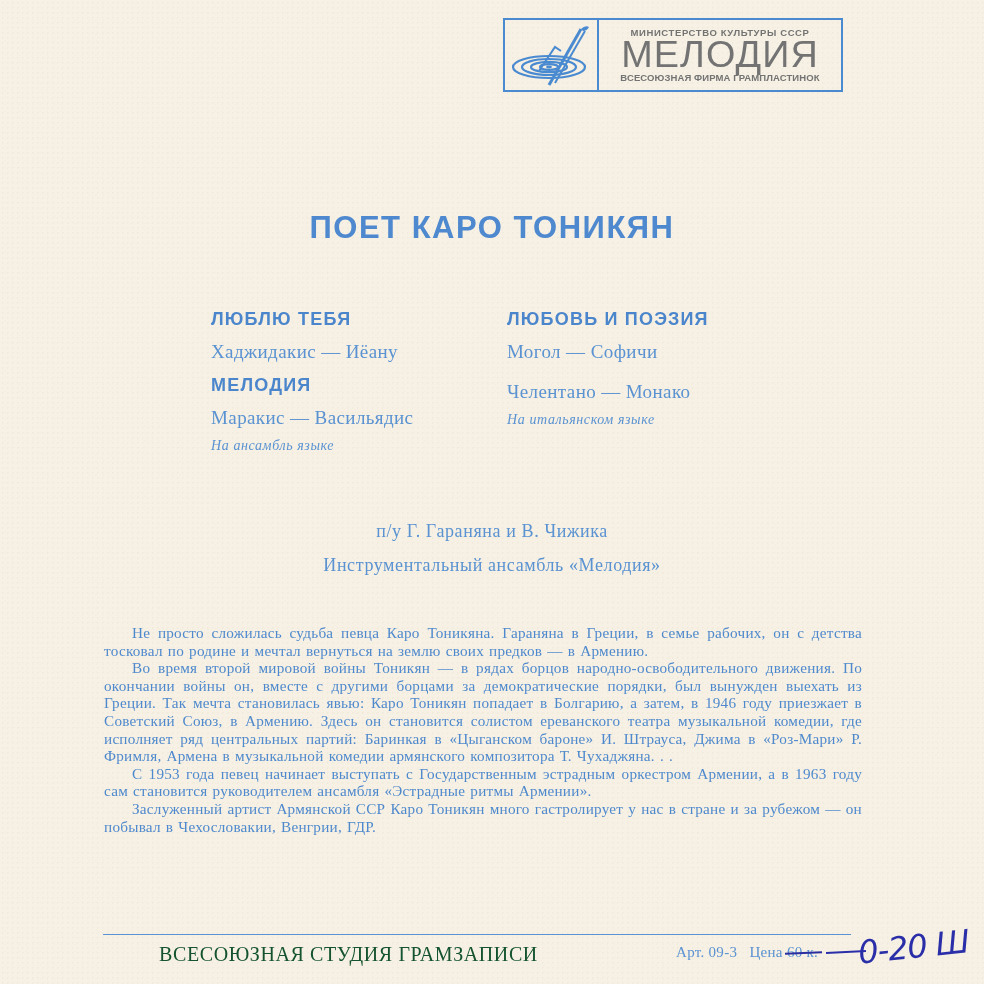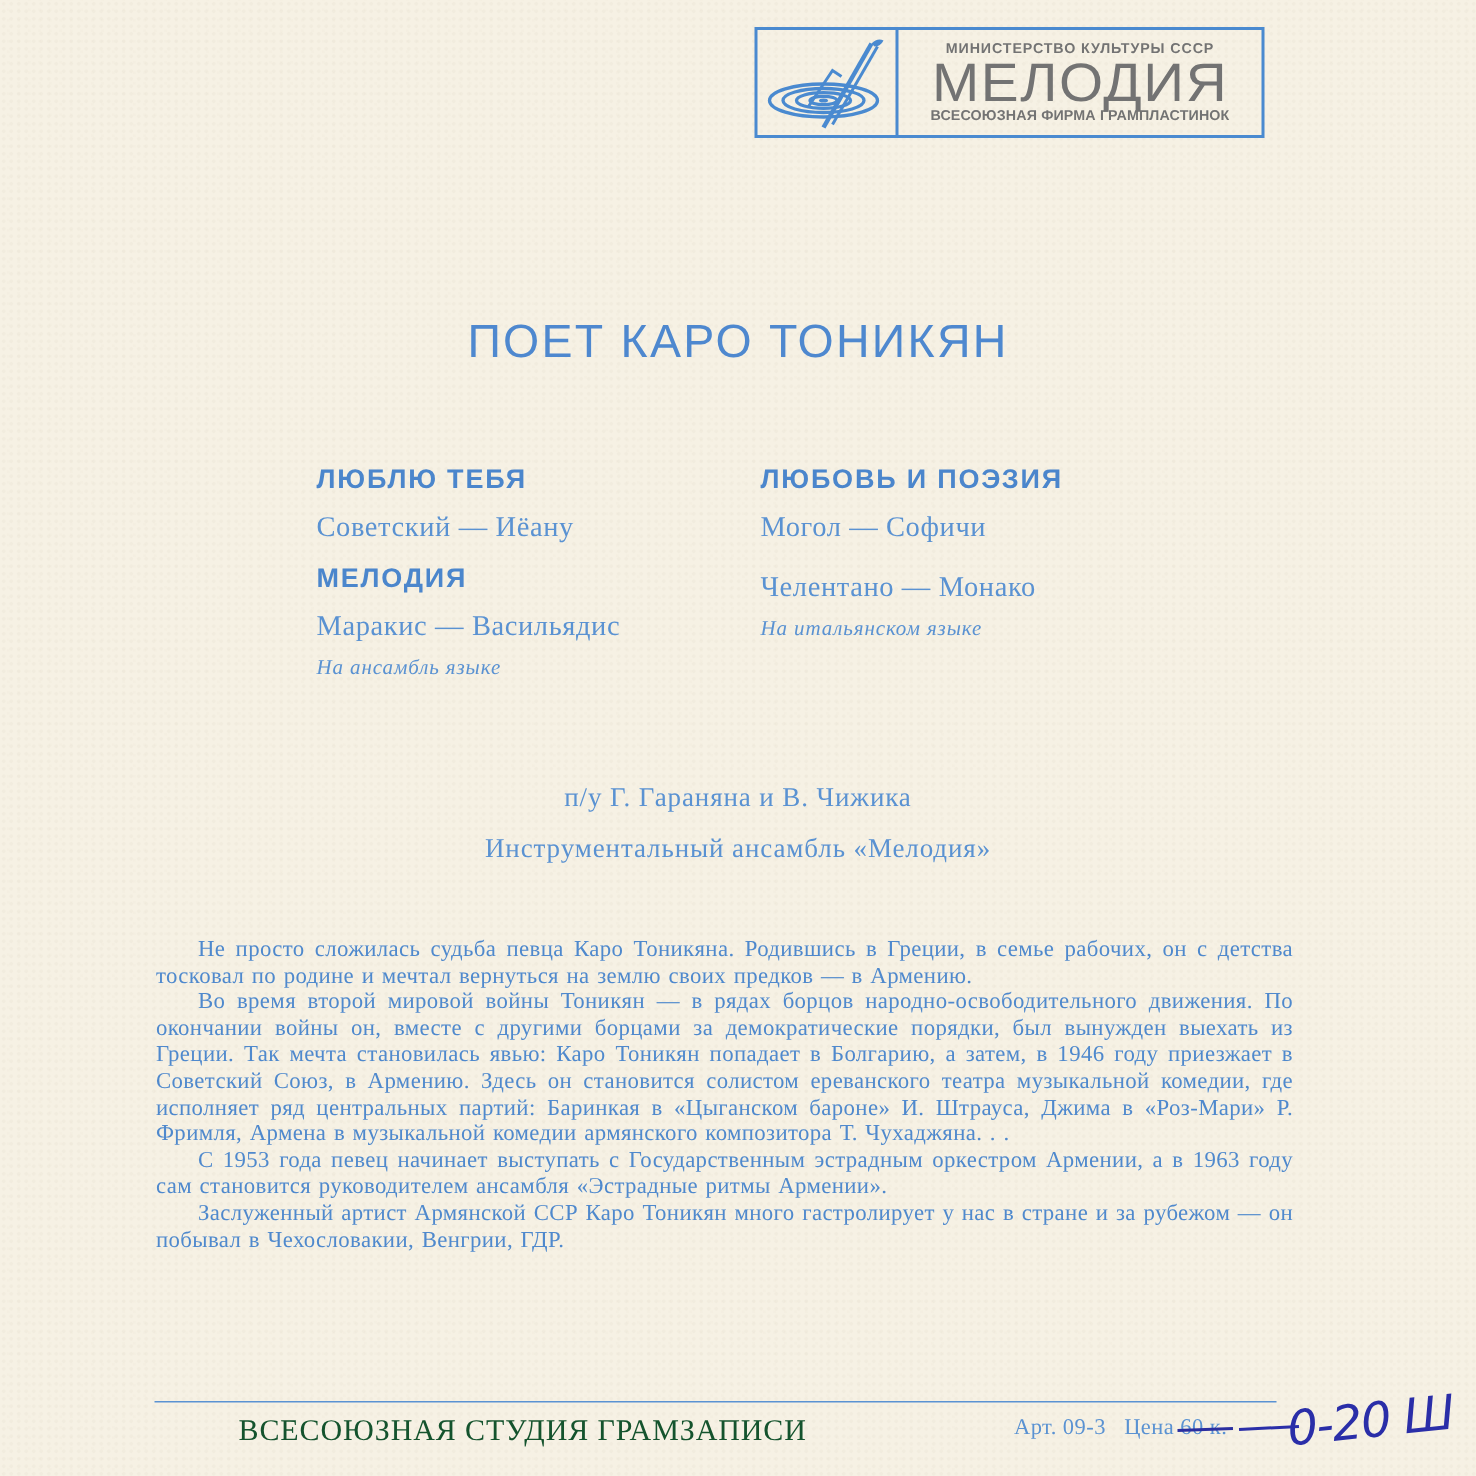--- a/index.html
+++ b/index.html
@@ -30,21 +30,21 @@
     color: #737373; font-family: "Liberation Sans", "DejaVu Sans", sans-serif;
   }
   .logo-top { font-size: 9.5px; font-weight: bold; letter-spacing: 0.6px; line-height: 11px; }
   .logo-main { font-size: 36px; font-weight: normal; letter-spacing: 1px; line-height: 34px; transform: scaleX(1.05); }
   .logo-bottom { font-size: 9.5px; font-weight: bold; letter-spacing: 0.1px; line-height: 11px; }
 
   
   .title {
     left: 0; width: 984px; top: 210px; text-align: center;
     font-family: "Liberation Sans", "DejaVu Sans", sans-serif;
-    font-size: 31px; font-weight: normal; color: #4e88cf; letter-spacing: 1.5px;
+    font-size: 31px; font-weight: bold; color: #4e88cf; letter-spacing: 1.5px;
   }
 
   
   .track-col { top: 306px; }
   .track-title {
     font-family: "Liberation Sans", "DejaVu Sans", sans-serif;
     font-weight: bold; font-size: 18px; letter-spacing: 1.2px; color: #4b86cc;
     height: 26px; line-height: 26px;
   }
   .track-authors { font-size: 19px; color: #5a92d2; height: 40px; line-height: 40px; letter-spacing: 0.4px; }
@@ -115,40 +115,40 @@
     <div class="logo-top">МИНИСТЕРСТВО КУЛЬТУРЫ СССР</div>
     <div class="logo-main">МЕЛОДИЯ</div>
     <div class="logo-bottom">ВСЕСОЮЗНАЯ ФИРМА ГРАМПЛАСТИНОК</div>
   </div>
 </div>
 
 <div class="abs title">ПОЕТ КАРО ТОНИКЯН</div>
 
 <div class="abs track-col" style="left:211px;">
   <div class="track-title">ЛЮБЛЮ ТЕБЯ</div>
-  <div class="track-authors">Советский — Иёану</div>
+  <div class="track-authors">Хаджидакис — Иёану</div>
   <div class="track-title">МЕЛОДИЯ</div>
   <div class="track-authors">Маракис — Васильядис</div>
   <div class="track-note">На ансамбль языке</div>
 </div>
 
 <div class="abs track-col" style="left:507px;">
   <div class="track-title">ЛЮБОВЬ И ПОЭЗИЯ</div>
   <div class="track-authors">Могол — Софичи</div>
   <div class="track-authors">Челентано — Монако</div>
   <div class="track-note">На итальянском языке</div>
 </div>
 
 <div class="abs ensemble">
   <div>п/у Г. Гараняна и В. Чижика</div>
   <div>Инструментальный ансамбль «Мелодия»</div>
 </div>
 
 <div class="abs bio">
-  <p>Не просто сложилась судьба певца Каро Тоникяна. Родившись в Греции, в семье рабочих, он с детства тосковал по родине и мечтал вернуться на землю своих предков — в Армению.</p>
+  <p>Не просто сложилась судьба певца Каро Тоникяна. Гараняна в Греции, в семье рабочих, он с детства тосковал по родине и мечтал вернуться на землю своих предков — в Армению.</p>
   <p>Во время второй мировой войны Тоникян — в рядах борцов народно-освободительного движения. По окончании войны он, вместе с другими борцами за демократические порядки, был вынужден выехать из Греции. Так мечта становилась явью: Каро Тоникян попадает в Болгарию, а затем, в 1946 году приезжает в Советский Союз, в Армению. Здесь он становится солистом ереванского театра музыкальной комедии, где исполняет ряд центральных партий: Баринкая в «Цыганском бароне» И. Штрауса, Джима в «Роз-Мари» Р. Фримля, Армена в музыкальной комедии армянского композитора Т. Чухаджяна. . .</p>
   <p>С 1953 года певец начинает выступать с Государственным эстрадным оркестром Армении, а в 1963 году сам становится руководителем ансамбля «Эстрадные ритмы Армении».</p>
   <p>Заслуженный артист Армянской ССР Каро Тоникян много гастролирует у нас в стране и за рубежом — он побывал в Чехословакии, Венгрии, ГДР.</p>
 </div>
 
 <div class="abs footer-rule"></div>
 <div class="abs studio">ВСЕСОЮЗНАЯ СТУДИЯ ГРАМЗАПИСИ</div>
 <div class="abs art"><span>Арт. 09-3</span>   <span>Цена</span> <span class="price-wrap"><span>60 к.</span><span class="strike"></span></span></div>
 <div class="abs hw-line"></div>
 <div class="abs handwritten">0-20 Ш</div>

